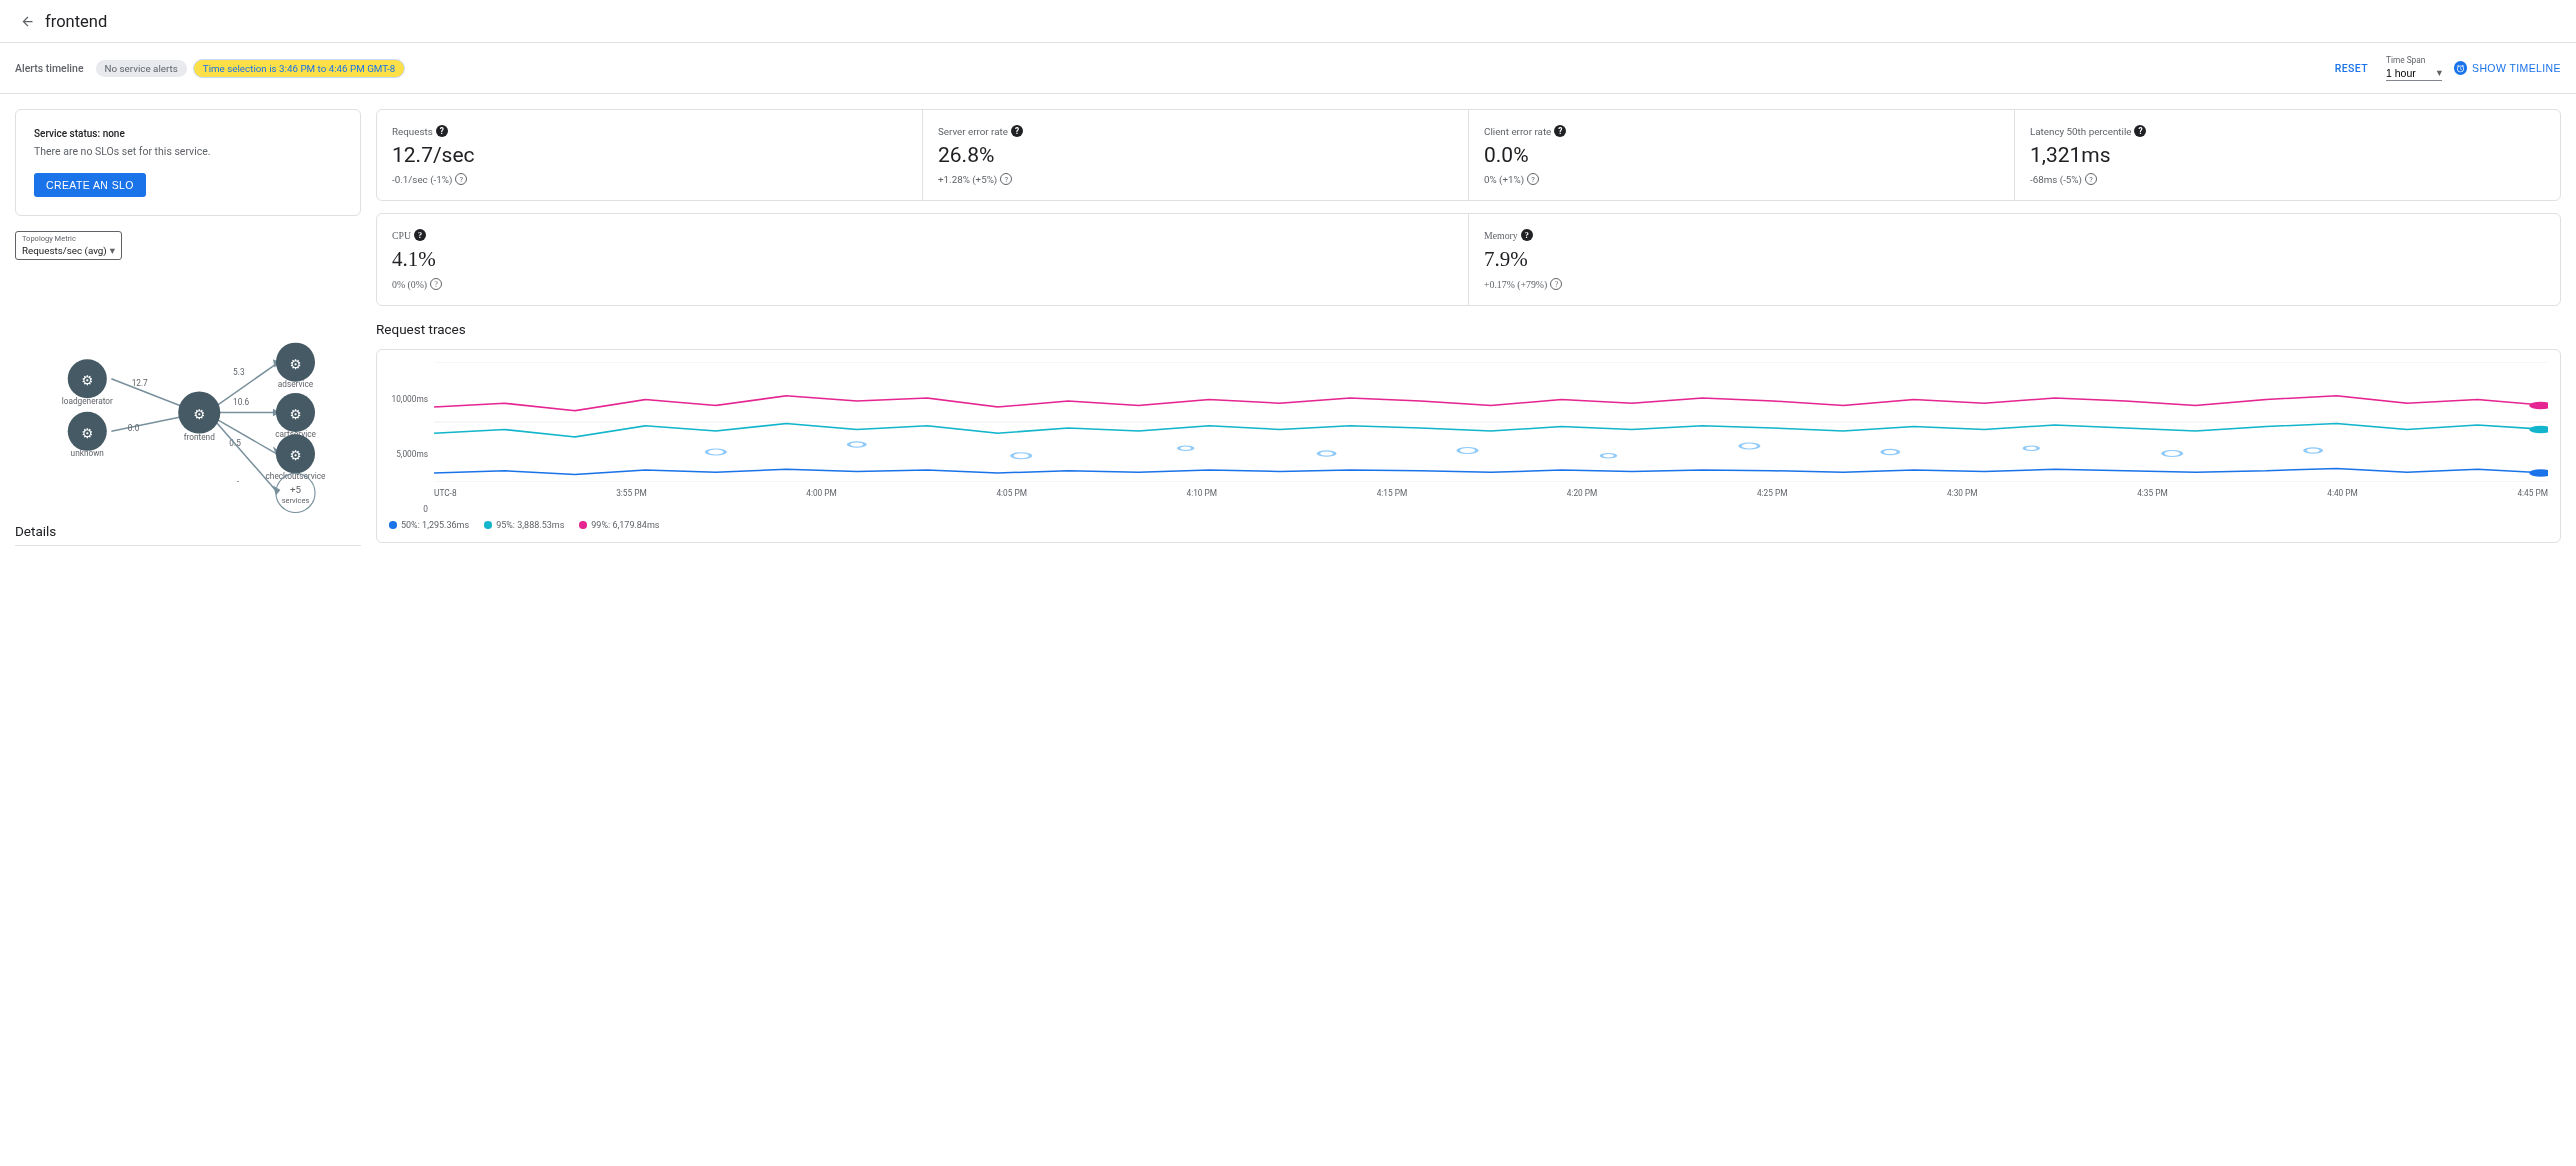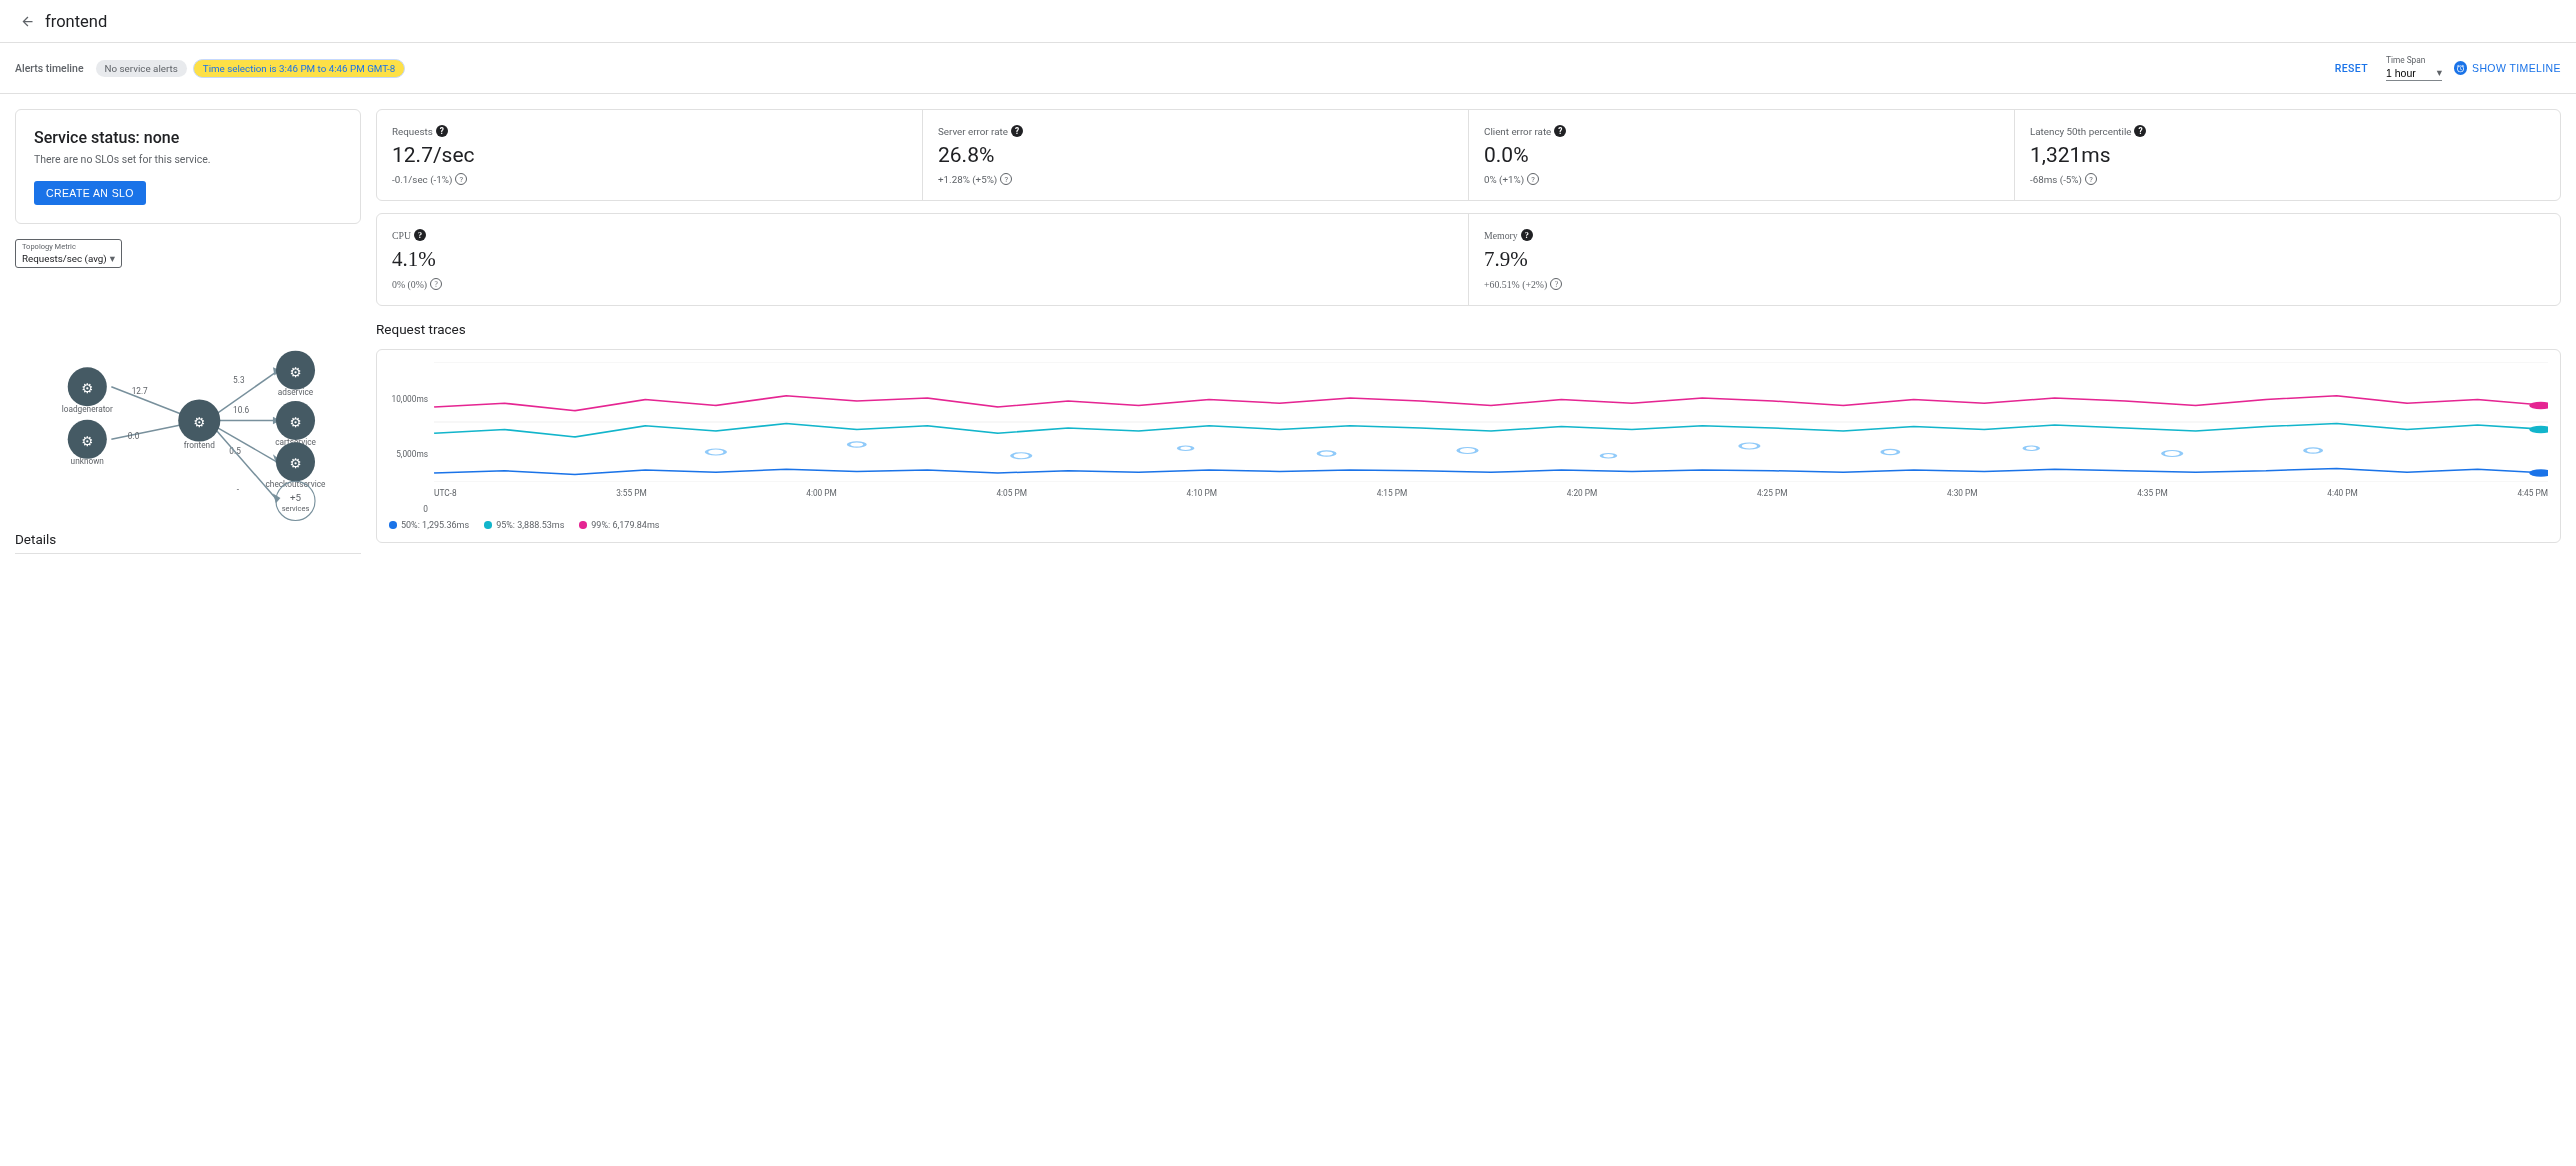--- a/index.html
+++ b/index.html
@@ -26,21 +26,21 @@
     .show-timeline-btn { display: flex; align-items: center; gap: 4.5px; font-size: 10.5px; font-weight: 500; color: #1a73e8; cursor: pointer; border: none; background: transparent; letter-spacing: 0.4px; }
     .show-timeline-icon { width: 13.5px; height: 13.5px; border-radius: 50%; background: #1a73e8; display: flex; align-items: center; justify-content: center; }
 
     
     .main-layout { display: flex; padding: 15px; gap: 15px; }
     .left-panel { width: 346px; flex-shrink: 0; }
     .right-panel { flex: 1; }
 
     
     .service-status-card { border: 0.8px solid #e0e0e0; border-radius: 6px; padding: 18px; margin-bottom: 15px; }
-    .service-status-title { font-size: 16px; font-weight: 500; margin-bottom: 6px; }
+    .service-status-title { font-size: 10px; font-weight: 500; margin-bottom: 6px; }
     .service-status-desc { font-size: 10.5px; color: #5f6368; margin-bottom: 15px; }
     .create-slo-btn { background: #1a73e8; color: #fff; border: none; border-radius: 3px; padding: 6px 12px; font-size: 10.5px; font-weight: 500; cursor: pointer; letter-spacing: 0.4px; }
 
     
     .topology-svg-wrap { margin-top: 12px; }
 
     
     .metrics-row { display: flex; gap: 0; border: 0.8px solid #e0e0e0; border-radius: 6px; overflow: hidden; margin-bottom: 12px; }
     .metric-card { flex: 1; padding: 15px; border-right: 0.8px solid #e0e0e0; }
     .metric-card:last-child { border-right: none; }
@@ -259,21 +259,21 @@
           <span class="info-icon-sm">?</span>
         </div>
       </div>
       <div class="metric-card2">
         <div class="metric-title">
           <span>Memory</span>
           <span class="info-icon">?</span>
         </div>
         <div class="metric-value">7.9%</div>
         <div class="metric-change">
-          <span>+60.51% (+2%)</span>
+          <span>+0.17% (+79%)</span>
           <span class="info-icon-sm">?</span>
         </div>
       </div>
     </div>
 
     <div>
       <div class="traces-title">Request traces</div>
       <div class="traces-chart-wrap">
         <div class="chart-container">
 

